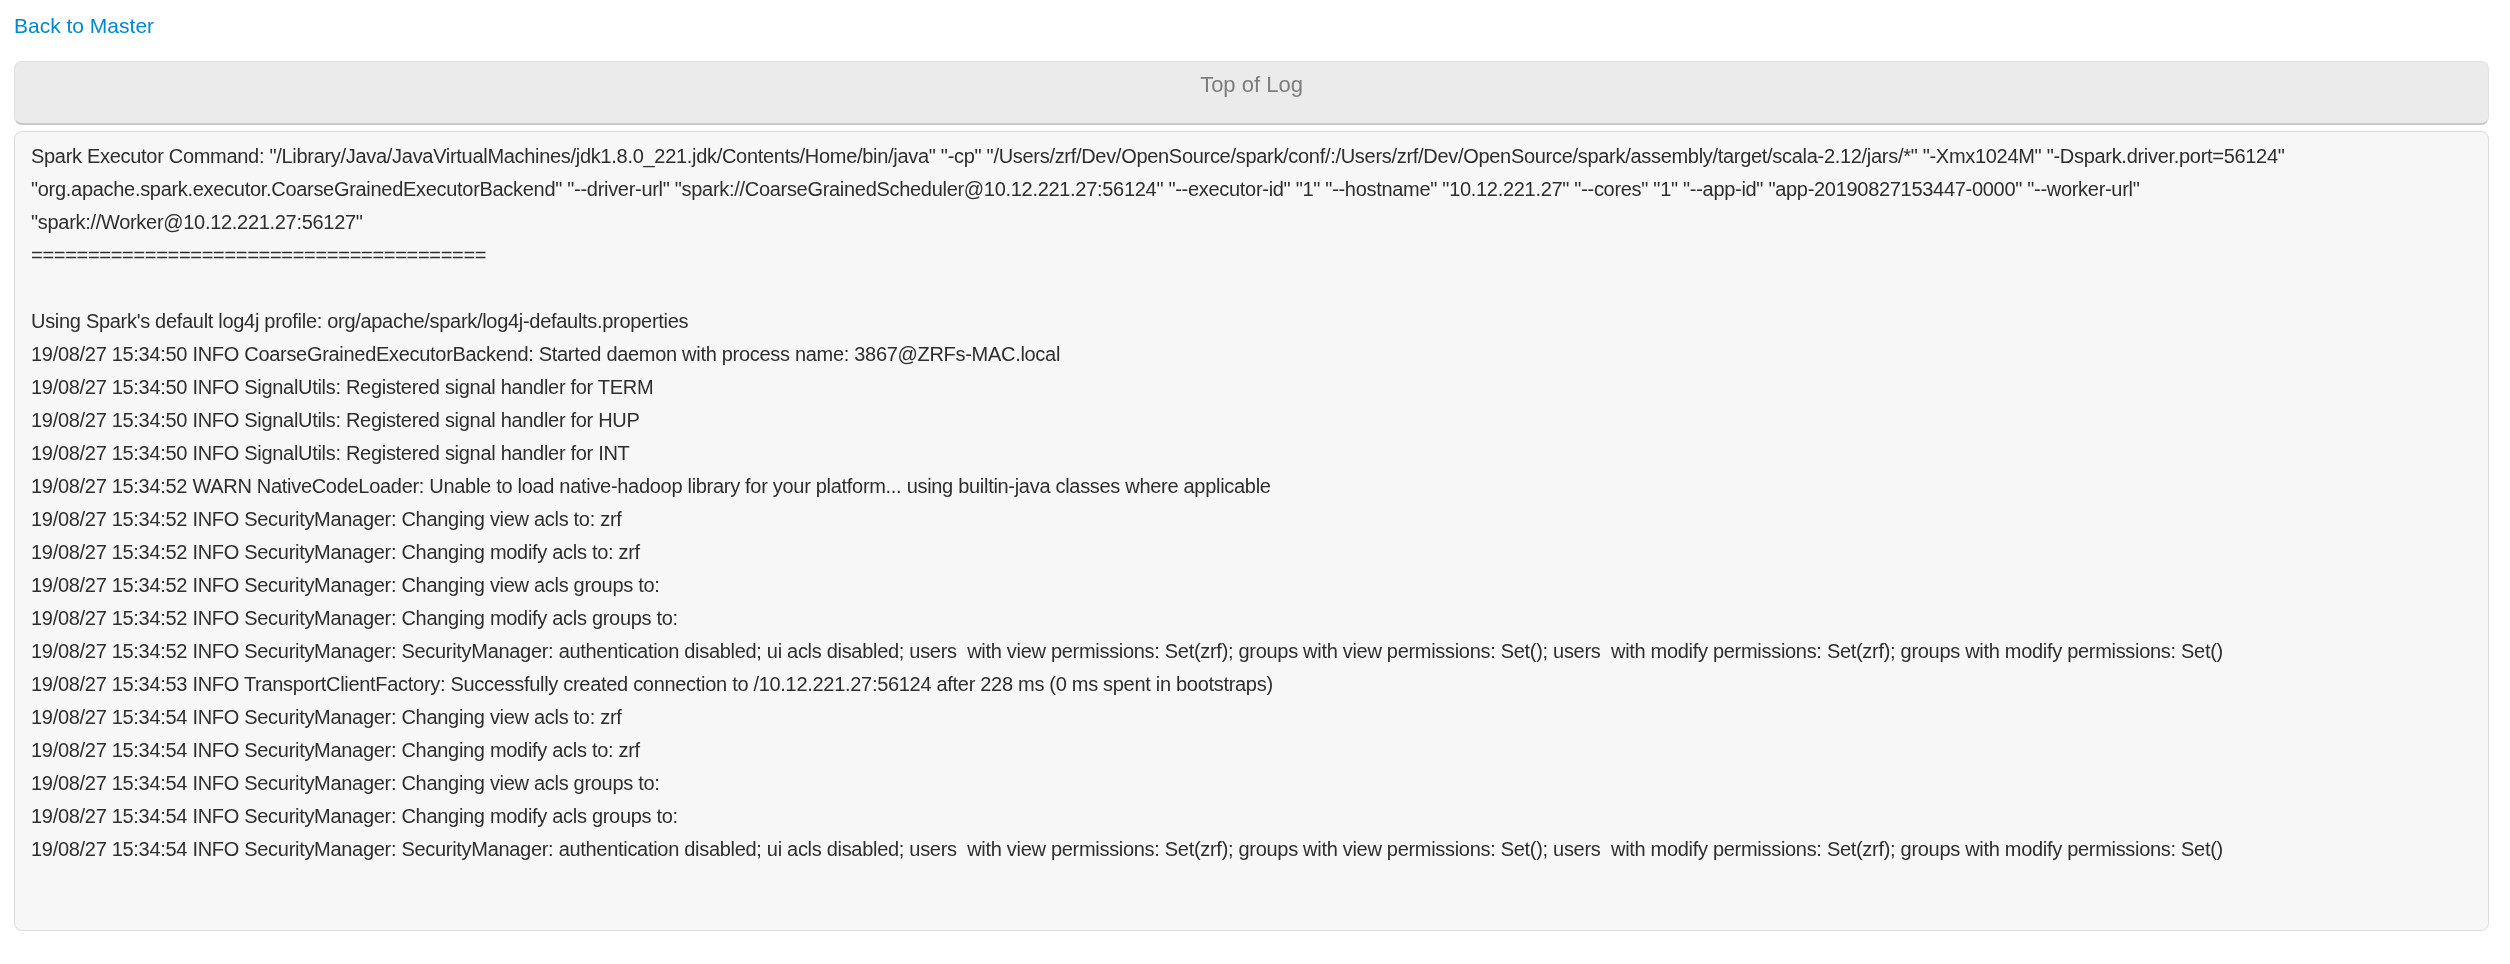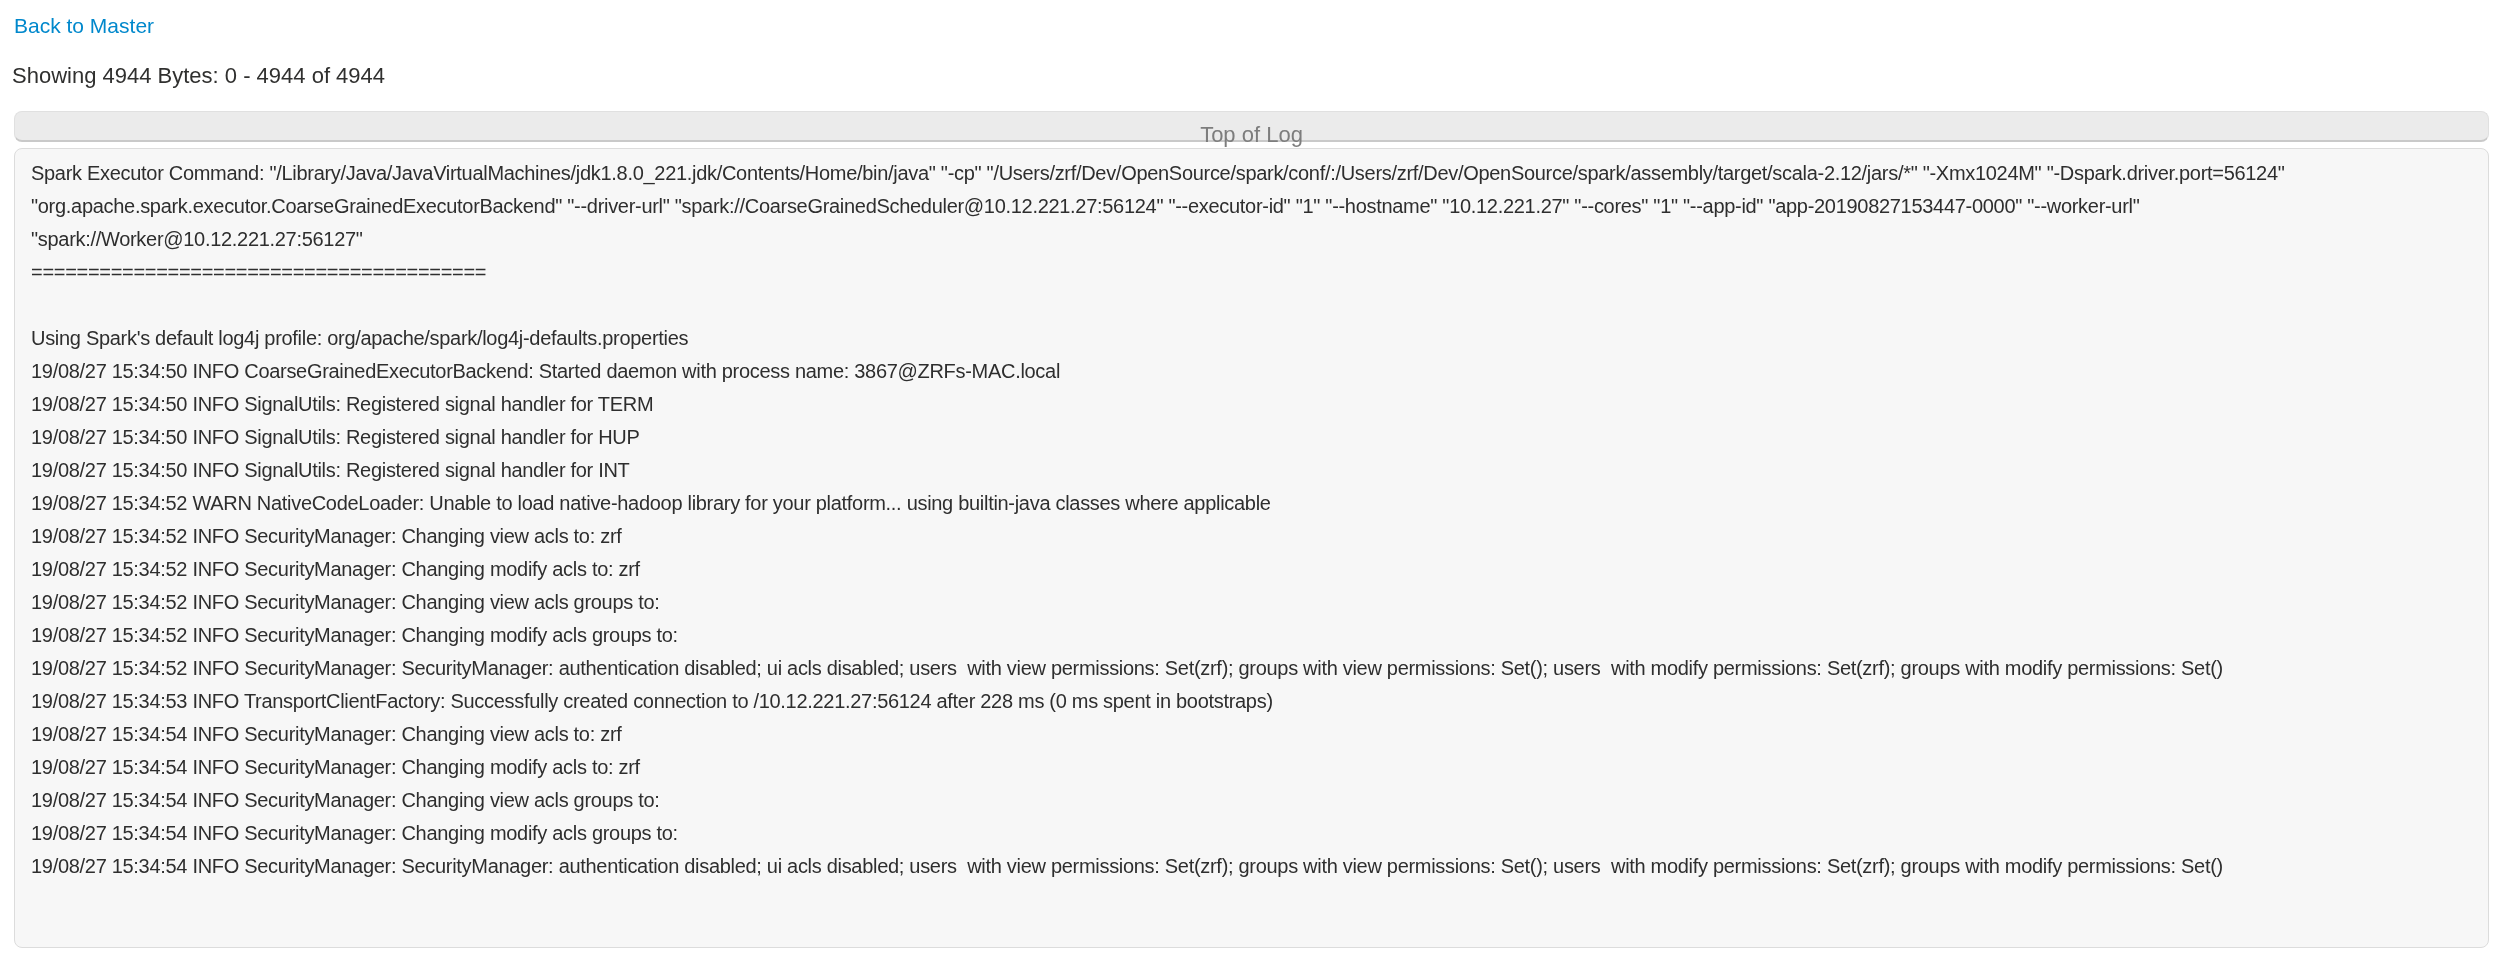--- a/index.html
+++ b/index.html
@@ -38,21 +38,21 @@
     cursor: pointer;
   }
   .byte-info {
     margin: 24px 0 0 12px;
     font-size: 22px;
     line-height: 26px;
     color: var(--header-text);
   }
   .log-nav-button {
     margin: 22px 21px 0 14px;
-    height: 31px;
+    height: 64px;
     background: var(--button-bg);
     border: 1px solid var(--button-border);
     border-bottom: 2px solid var(--button-border-bottom);
     border-radius: 8px;
     color: var(--button-text);
     font-size: 22px;
     line-height: 45px;
     text-align: center;
   }
   .log-box {
@@ -74,21 +74,20 @@
     overflow-wrap: break-word;
   }
 </style>
 </head>
 <body>
 
 <div class="page">
 
   <a href="#" class="back-link">Back to Master</a>
 
-  <div class="byte-info">Showing 4944 Bytes: 0 - 4944 of 4944</div>
 
   <div class="log-nav-button">Top of Log</div>
 
   <div class="log-box">
     <div class="log-text">Spark Executor Command: "/Library/Java/JavaVirtualMachines/jdk1.8.0_221.jdk/Contents/Home/bin/java" "-cp" "/Users/zrf/Dev/OpenSource/spark/conf/:/Users/zrf/Dev/OpenSource/spark/assembly/target/scala-2.12/jars/*" "-Xmx1024M" "-Dspark.driver.port=56124" "org.apache.spark.executor.CoarseGrainedExecutorBackend" "--driver-url" "spark://CoarseGrainedScheduler@10.12.221.27:56124" "--executor-id" "1" "--hostname" "10.12.221.27" "--cores" "1" "--app-id" "app-20190827153447-0000" "--worker-url" "spark://Worker@10.12.221.27:56127"
 ========================================
 
 Using Spark's default log4j profile: org/apache/spark/log4j-defaults.properties
 19/08/27 15:34:50 INFO CoarseGrainedExecutorBackend: Started daemon with process name: 3867@ZRFs-MAC.local
 19/08/27 15:34:50 INFO SignalUtils: Registered signal handler for TERM

